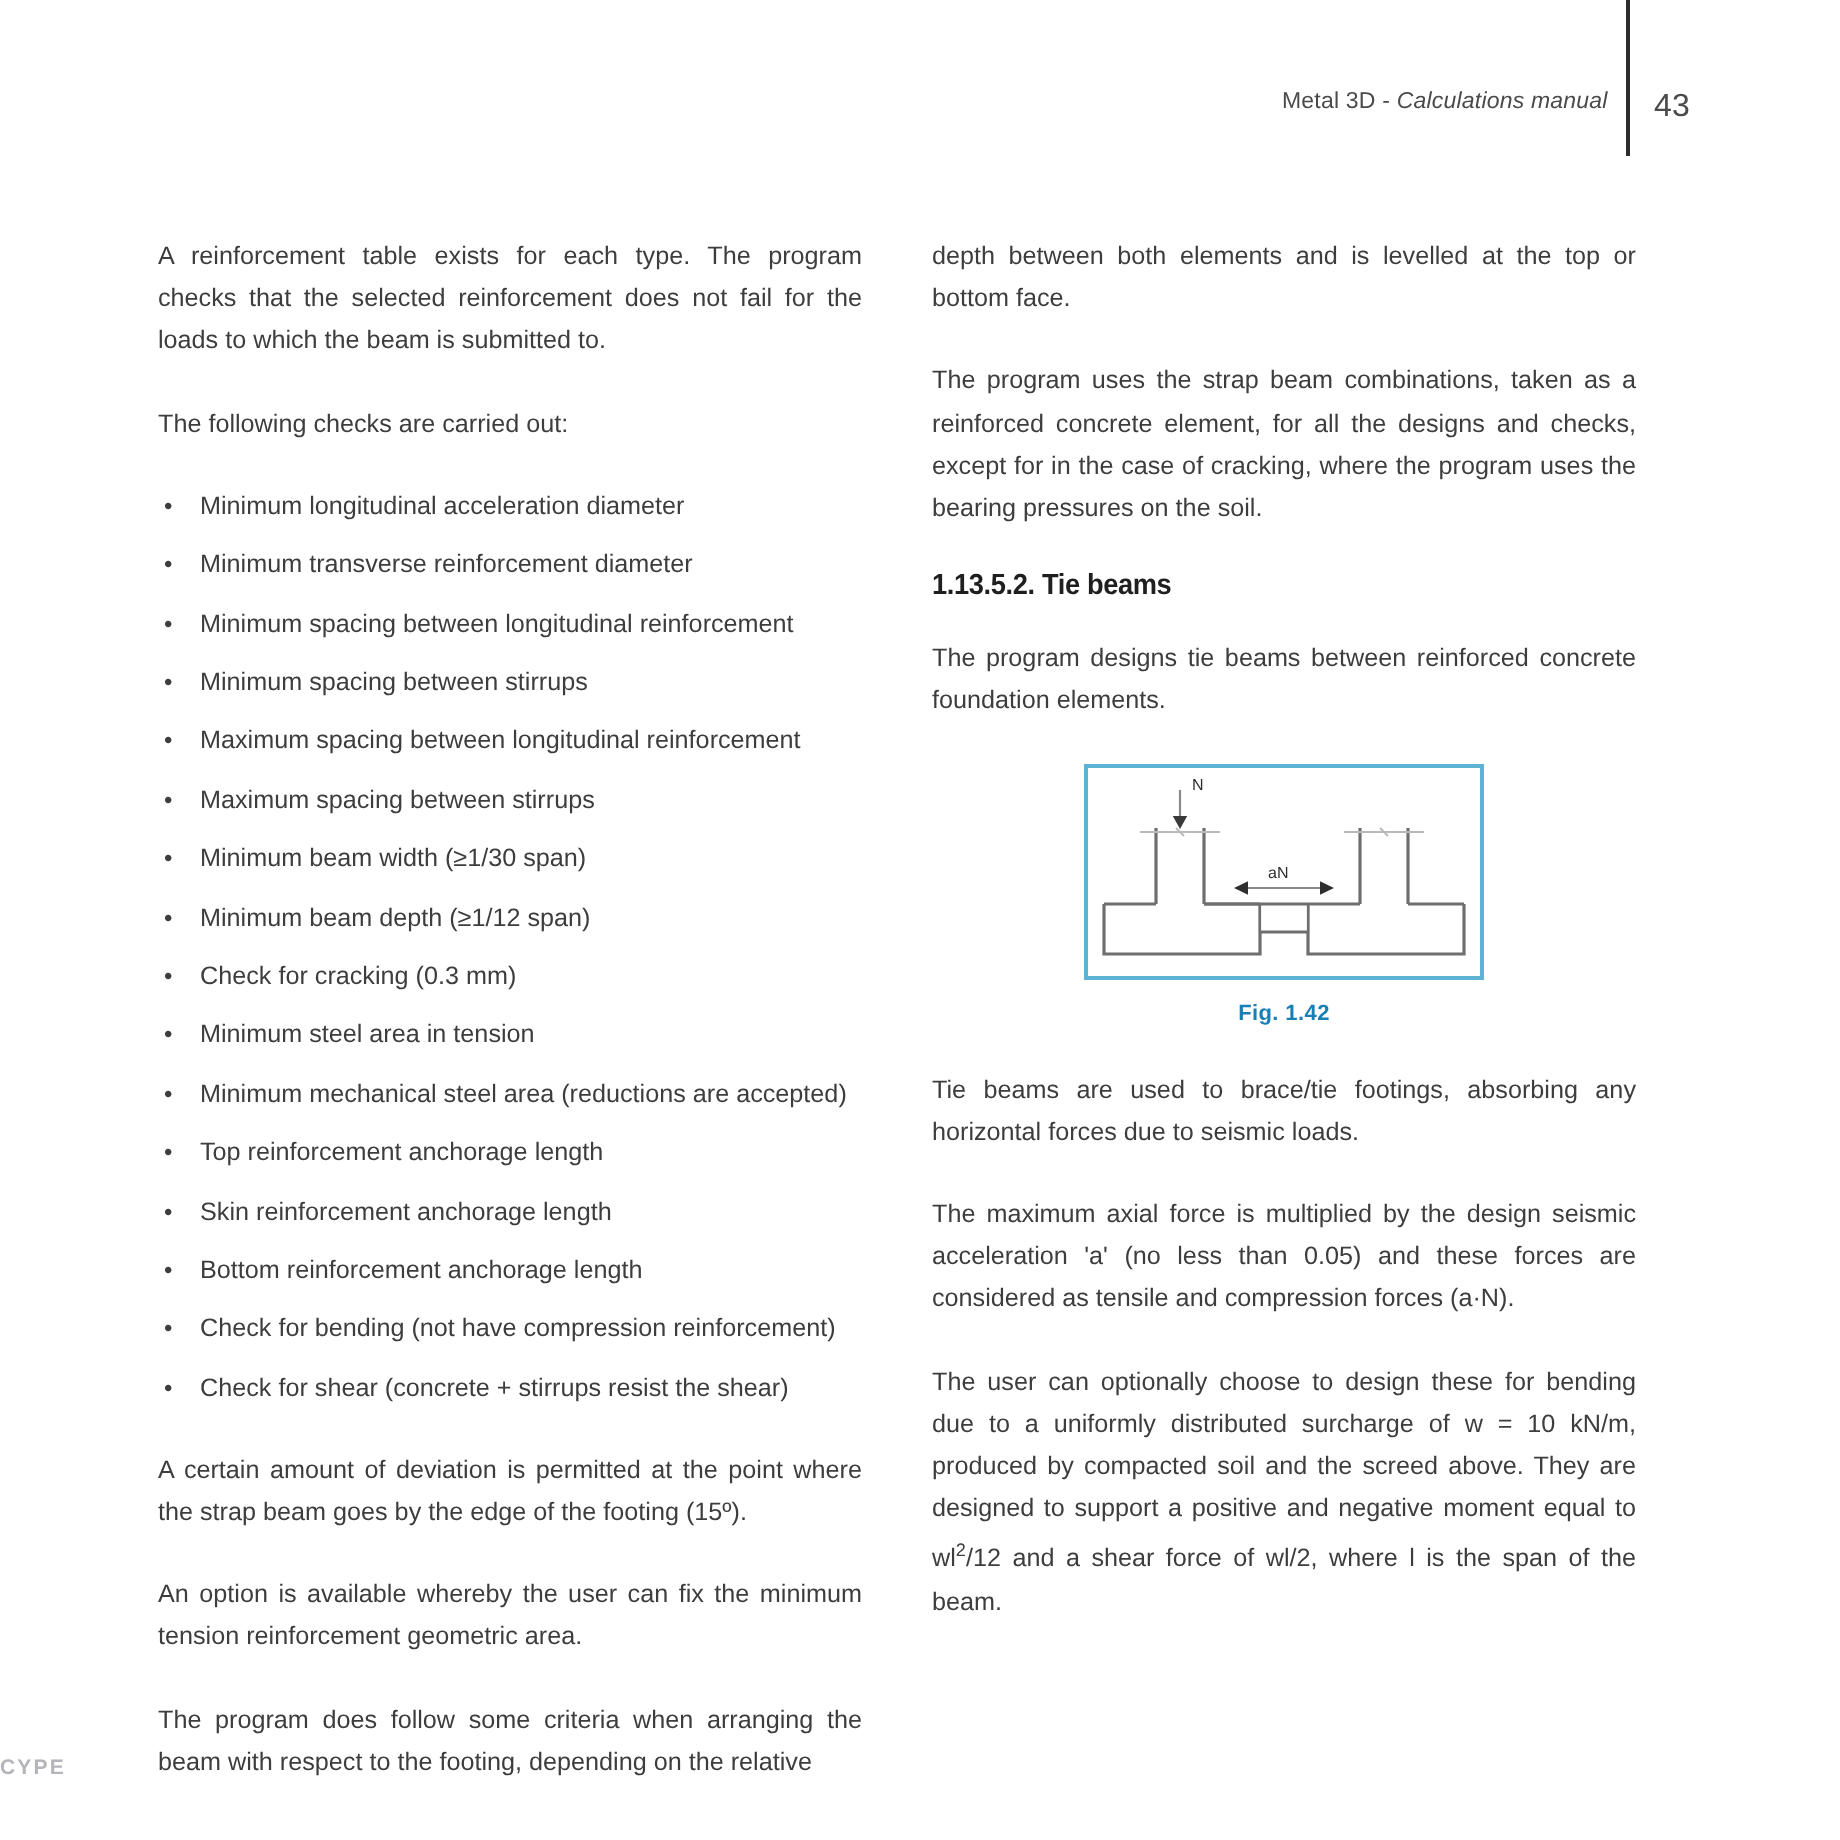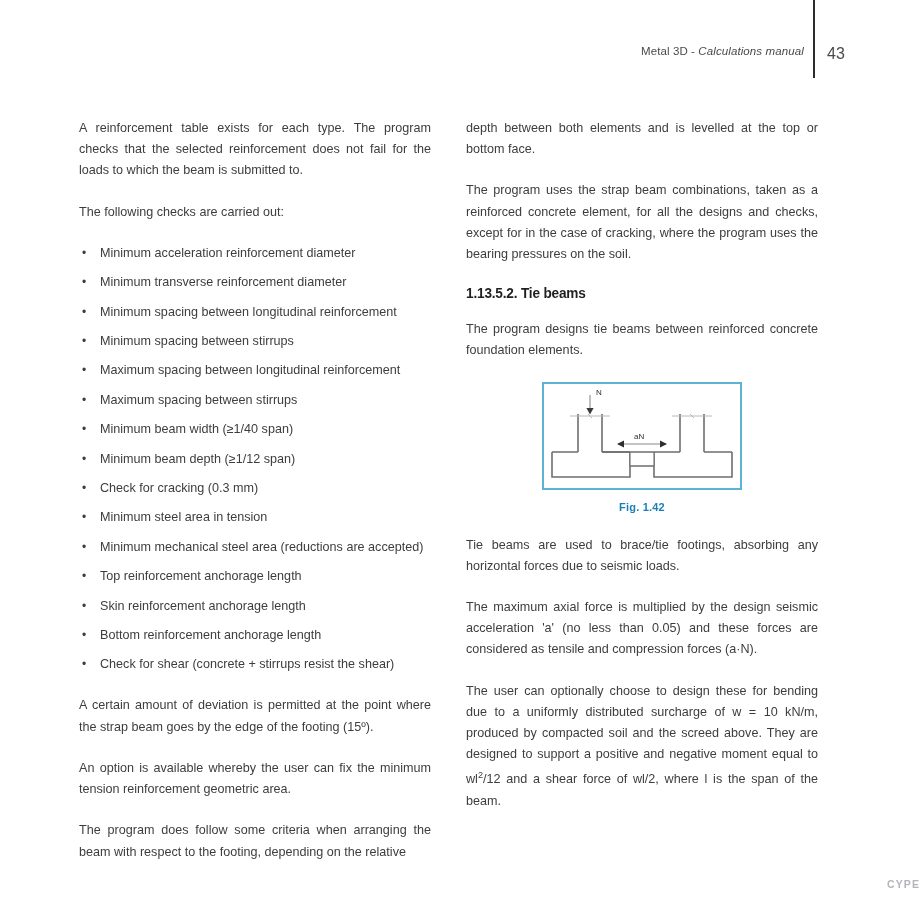--- a/index.html
+++ b/index.html
@@ -135,21 +135,21 @@
     color: #1a7fb5;
     letter-spacing: 0.2px;
   }
 
   
   #page-footer {
     position: absolute;
     left: 0;
     top: 874px;
     width: 920px;
-    text-align: right;
+    text-align: left;
   }
   #footer-brand {
     font-size: 10.5px;
     font-weight: bold;
     color: #b4b4bb;
     letter-spacing: 1.1px;
   }
 
   .sup { font-size: 0.72em; vertical-align: super; }
 </style>
@@ -164,34 +164,35 @@
 
 <div id="content">
 
   <div class="column" id="col-left">
 
     <p class="body-text">A reinforcement table exists for each type. The program checks that the selected reinforcement does not fail for the loads to which the beam is submitted to.</p>
 
     <p class="body-text">The following checks are carried out:</p>
 
     <ul class="check-list">
-      <li>Minimum acceleration reinforcement diameter</li>
+      <li>Minimum longitudinal acceleration diameter</li>
       <li>Minimum transverse reinforcement diameter</li>
       <li>Minimum spacing between longitudinal reinforcement</li>
       <li>Minimum spacing between stirrups</li>
       <li>Maximum spacing between longitudinal reinforcement</li>
       <li>Maximum spacing between stirrups</li>
-      <li>Minimum beam width (≥1/40 span)</li>
+      <li>Minimum beam width (≥1/30 span)</li>
       <li>Minimum beam depth (≥1/12 span)</li>
       <li>Check for cracking (0.3 mm)</li>
       <li>Minimum steel area in tension</li>
       <li>Minimum mechanical steel area (reductions are accepted)</li>
       <li>Top reinforcement anchorage length</li>
       <li>Skin reinforcement anchorage length</li>
       <li>Bottom reinforcement anchorage length</li>
+      <li>Check for bending (not have compression reinforcement)</li>
       <li>Check for shear (concrete + stirrups resist the shear)</li>
     </ul>
 
     <p class="body-text">A certain amount of deviation is permitted at the point where the strap beam goes by the edge of the footing (15º).</p>
     <p class="body-text">An option is available whereby the user can fix the minimum tension reinforcement geometric area.</p>
     <p class="body-text">The program does follow some criteria when arranging the beam with respect to the footing, depending on the relative</p>
   </div>
 
   <div class="column" id="col-right">
 

